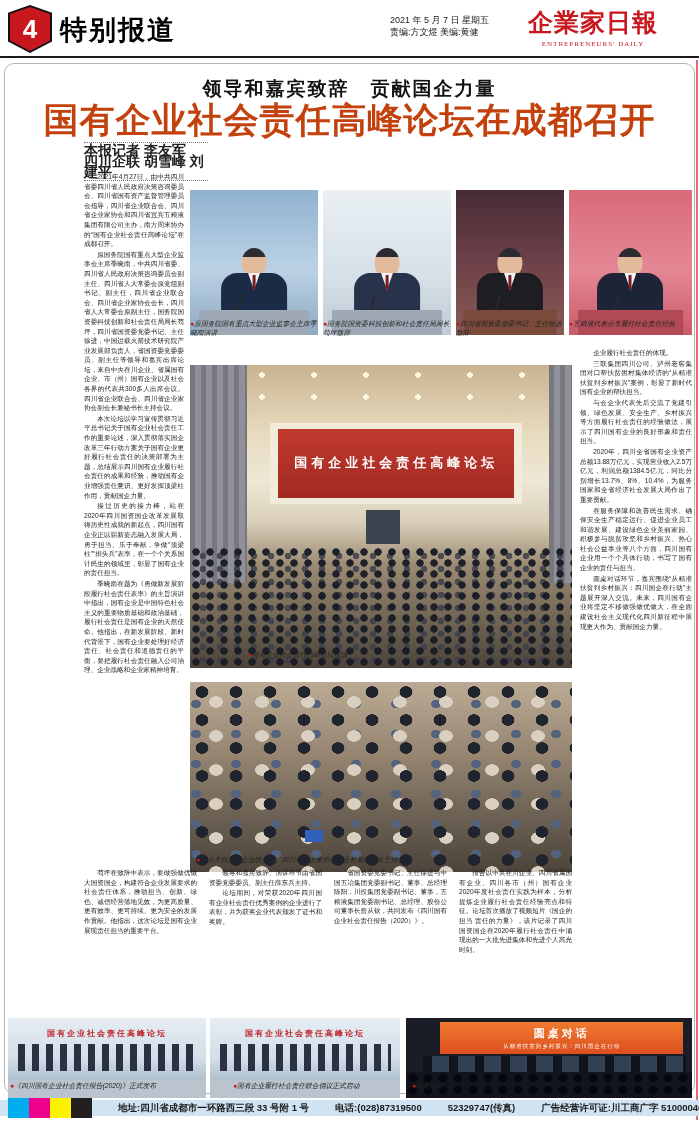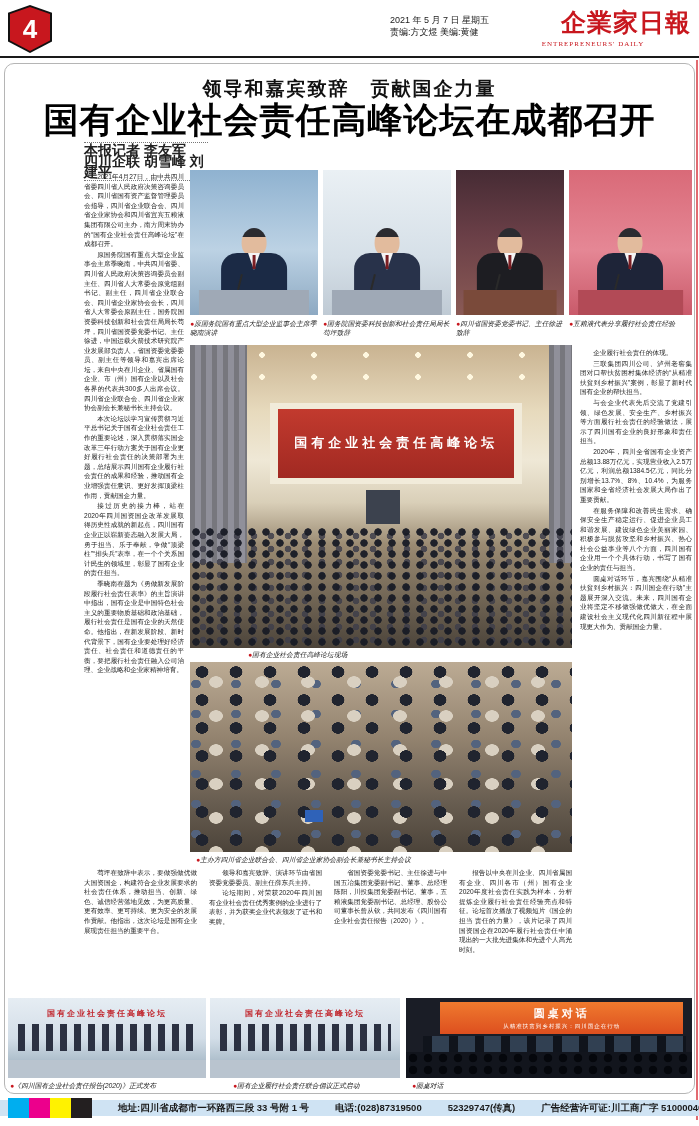--- a/index.html
+++ b/index.html
@@ -11,44 +11,44 @@
       clip-path:polygon(50% 0,100% 16%,100% 76%,50% 100%,0 76%,0 16%);}
   .badge-inner{position:absolute;left:10px;top:7px;width:40px;height:44px;background:#c8171e;
       clip-path:polygon(50% 0,100% 16%,100% 76%,50% 100%,0 76%,0 16%);
       display:flex;align-items:center;justify-content:center;color:#fff;font-size:26px;font-weight:bold;}
   .section-cn{position:absolute;left:60px;top:12px;font-size:27px;font-weight:900;letter-spacing:2px;color:#000;}
   .section-en{position:absolute;left:182px;top:16px;font-size:24px;color:#8f8f8f;
       font-family:"DejaVu Sans Mono",monospace;letter-spacing:2px;}
   .dateblk{position:absolute;right:210px;top:14px;text-align:left;font-size:9px;line-height:12px;color:#222;}
   .masthead{position:absolute;right:8px;top:6px;width:196px;text-align:center;}
   .masthead-cn{font-size:25px;font-weight:900;color:#c8171e;font-family:"Liberation Serif",serif;
-      letter-spacing:1px;white-space:nowrap;text-align:right;}
+      letter-spacing:1px;white-space:nowrap;}
   .masthead-en{font-size:7px;color:#c8171e;letter-spacing:1px;margin-top:1px;font-family:"Liberation Serif",serif;}
   .hdr-rule{position:absolute;left:0;top:56px;width:699px;height:2px;background:#1a1a1a;}
   .red-edge{position:absolute;right:1px;top:60px;width:2px;height:1060px;background:#e26a70;}
   
   .box{position:absolute;left:4px;top:63px;width:689px;height:1029px;border:1px solid #b5b5b5;border-radius:10px;}
   .kicker{position:absolute;left:0;top:76px;width:699px;text-align:center;font-size:19px;font-weight:bold;
       font-family:"Liberation Serif",serif;letter-spacing:2px;}
   .headline{position:absolute;left:0;top:97px;width:699px;text-align:center;font-size:35px;font-weight:900;
-      font-family:"Liberation Serif",serif;letter-spacing:1px;color:#000000;white-space:nowrap;}
+      font-family:"Liberation Serif",serif;letter-spacing:1px;color:#c2410c;white-space:nowrap;}
   .byline{position:absolute;left:84px;top:142px;width:124px;border-top:1px dotted #777;border-bottom:1px dotted #777;
       font-size:14px;line-height:11px;padding:2px 0;color:#222;font-weight:bold;}
   
   .coltext{font-size:6.6px;line-height:9.6px;text-align:justify;color:#1c1c1c;overflow:hidden;}
   .coltext p{margin:0 0 1px 0;text-indent:2em;}
   .col-left{position:absolute;left:84px;top:172px;width:100px;height:676px;}
   .col-right{position:absolute;left:580px;top:348px;width:112px;height:646px;}
   .cols-bottom{position:absolute;left:84px;top:868px;width:488px;height:127px;display:flex;gap:12px;}
   .cols-bottom .bc{flex:1;height:127px;}
   
   .cap{position:absolute;font-size:6.8px;line-height:9px;font-style:italic;color:#222;}
   .cap .dot{color:#c8171e;font-style:normal;}
   
-  .ph{position:absolute;overflow:hidden;}
+  .ph{position:absolute;overflow:hidden;margin-top:20px;}
   .speaker{position:absolute;bottom:0;left:50%;transform:translateX(-50%);width:78%;height:60%;}
   .head{position:absolute;top:0;left:50%;transform:translateX(-50%);width:25px;height:29px;border-radius:50% 50% 46% 46%;
       background:linear-gradient(180deg,#2b2b30 30%,#e2bb9d 32%);}
   .torso{position:absolute;top:25px;left:50%;transform:translateX(-50%);width:66px;height:calc(100% - 25px);
       border-radius:16px 16px 0 0;}
   .torso::before{content:"";position:absolute;top:0;left:50%;transform:translateX(-50%);width:12px;height:17px;
       background:#f4f4f4;clip-path:polygon(0 0,100% 0,50% 100%);}
   .torso::after{content:"";position:absolute;top:2px;left:50%;transform:translateX(-50%);width:3px;height:14px;background:#7a1d22;}
   .pod{position:absolute;bottom:0;left:50%;transform:translateX(-50%);width:86%;height:17%;background:#9fa9b6;}
   .mic{position:absolute;bottom:17%;left:38%;width:1.5px;height:16px;background:#2a2a2a;transform:rotate(14deg);}
@@ -113,20 +113,21 @@
   .fitem{margin-left:26px;white-space:nowrap;}
 </style>
 </head>
 <body>
 
 <div class="page">
 
   <div class="hdr">
     <div class="badge-outer"></div>
     <div class="badge-inner">4</div>
+    <div class="section-cn">特别报道</div>
     <div class="dateblk">
       <div>2021 年 5 月 7 日  星期五</div>
       <div>责编:方文煜  美编:黄健</div>
     </div>
     <div class="masthead">
       <div class="masthead-cn">企業家日報</div>
       <div class="masthead-en">ENTREPRENEURS' DAILY</div>
     </div>
   </div>
   <div class="hdr-rule"></div>

